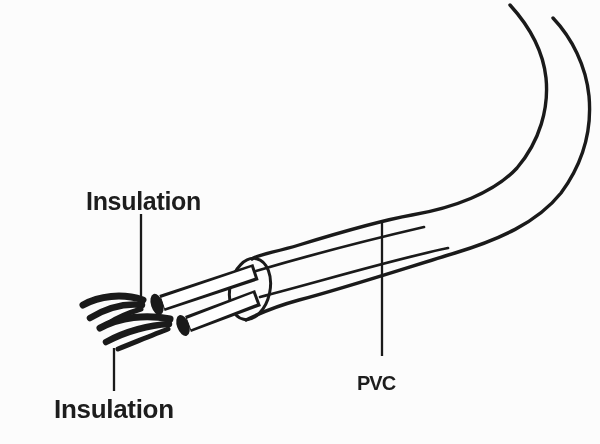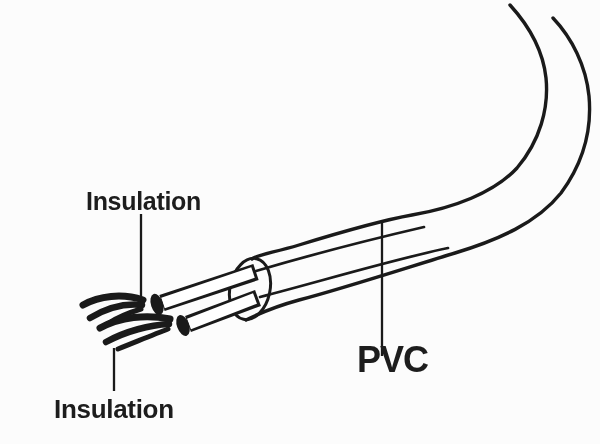--- a/index.html
+++ b/index.html
@@ -24,21 +24,21 @@
   .label{
     position:absolute;
     color:var(--text,#1d1d1d);
     font-weight:bold;
     line-height:1;
     white-space:nowrap;
     letter-spacing:-0.3px;
   }
   #label-insulation{left:86px;top:189px;font-size:25px;}
   #label-conductor{left:54px;top:396px;font-size:26px;}
-  #label-pvc{left:357px;top:342px;font-size:36px;letter-spacing:-1px;}
+  #label-pvc{left:357px;top:373px;font-size:20px;letter-spacing:-1px;}
 </style>
 </head>
 <body>
 
 <div id="stage">
 
   <svg id="art" width="600" height="444" viewBox="0 0 600 444">
 
     <line class="ptr" x1="141" y1="214" x2="141" y2="299"></line>
     <line class="ptr" x1="114" y1="348" x2="114" y2="391"></line>

